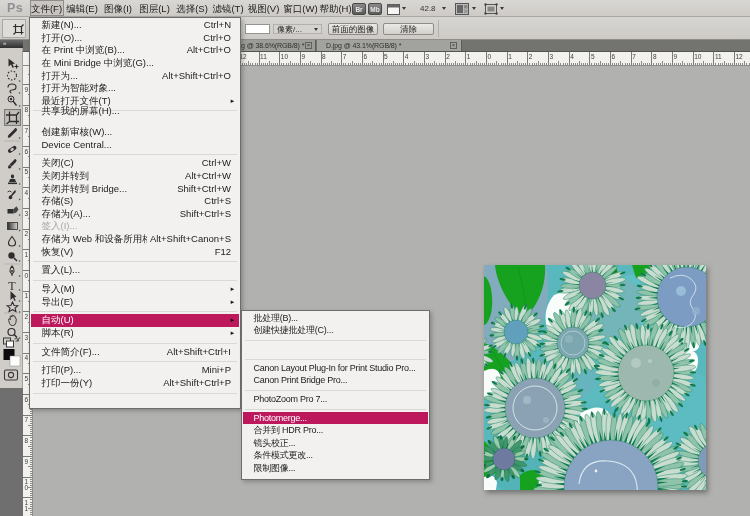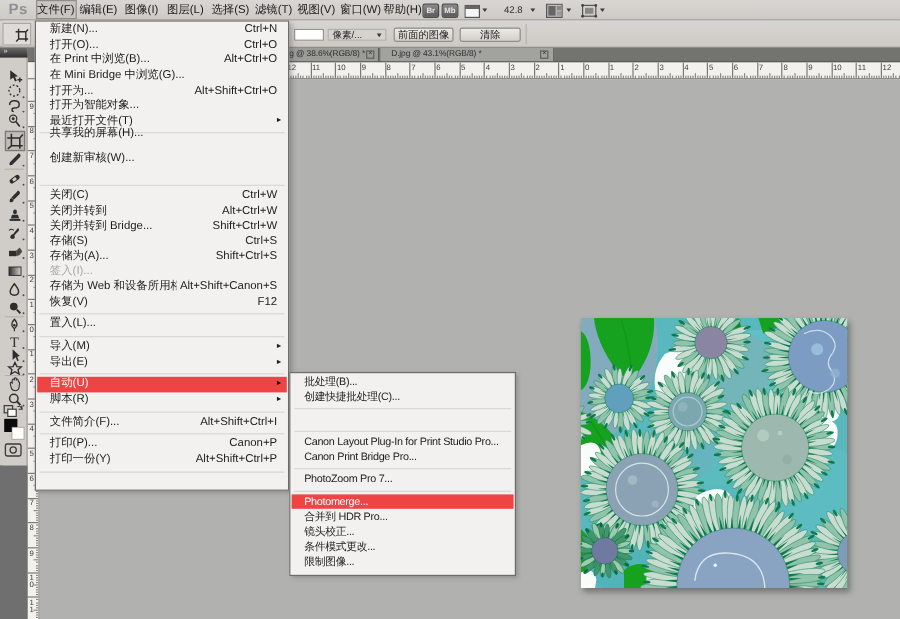--- a/index.html
+++ b/index.html
@@ -32,21 +32,21 @@
 .vnum{position:absolute;left:1.5px;font-size:6.5px;color:#3e3e3e;line-height:6px}
 #corner{left:23px;top:52px;width:10px;height:14px;background:#f2f1ee;border-right:1px solid #b5b3af;border-bottom:1px solid #8e8c88}
 #artwork{left:484px;top:265px;width:222px;height:225px;box-shadow:2px 3px 5px rgba(40,40,40,0.45)}
 .menu{background:#f2f1ef;border:1px solid #6f6d69;box-shadow:2px 2px 4px rgba(60,60,60,0.35)}
 #filemenu{left:29px;top:17px;width:212px;height:392px;font-size:9.5px}
 #automenu{left:241px;top:309.5px;width:188.5px;height:170px}
 .mi{position:absolute;left:1px;right:1px;height:12.6px;font-size:inherit;line-height:12.6px;color:#1c1c1c;white-space:nowrap}
 .mi .ml{position:absolute;left:10.5px}
 .mi .ms{position:absolute;right:8px;background:#f2f1ef;padding-left:3px}
 .mi .ma{position:absolute;right:3.5px;font-size:6px;line-height:13px;color:#1c1c1c}
-.mi.blue{background:#ef4444;color:#fff}
+.mi.blue{background:#be185d;color:#fff}
 .mi.blue .ma{color:#111}
 .mi.dis{color:#a8a7a4}
 .msep{position:absolute;left:3px;right:3px;height:1px;background:#d9d8d5}
 .ibtn{top:3px;width:14px;height:12px;background:linear-gradient(#8a8a8a,#5a5a5a);border-radius:2px;color:#e8e8e8;font-size:6.5px;font-weight:bold;text-align:center;line-height:12px;border:1px solid #4a4a4a}
 .dar{top:7px;width:0;height:0;border-left:2.8px solid transparent;border-right:2.8px solid transparent;border-top:3.5px solid #3a3a3a}
 </style></head><body>
 <div class="abs" id="artwork"><svg width="222" height="225" viewBox="0 0 222 225">
       <defs>
         <clipPath id="cp">
           <rect x="0" y="0" width="222" height="225"></rect>
@@ -1911,20 +1911,23 @@
       <span class="ml">最近打开文件(T)</span>
       <span class="ma">►</span>
     </div>
     <div class="msep" style="top:92.3px"></div>
     <div class="mi" style="top:87px">
       <span class="ml">共享我的屏幕(H)...</span>
     </div>
     <div class="mi" style="top:108.0px">
       <span class="ml">创建新审核(W)...</span>
     </div>
+    <div class="mi" style="top:120.6px">
+      <span class="ml">Device Central...</span>
+    </div>
     <div class="msep" style="top:136.2px"></div>
     <div class="mi" style="top:139.3px">
       <span class="ml">关闭(C)</span>
       <span class="ms">Ctrl+W</span>
     </div>
     <div class="mi" style="top:151.9px">
       <span class="ml">关闭并转到</span>
       <span class="ms">Alt+Ctrl+W</span>
     </div>
     <div class="mi" style="top:164.5px">
@@ -1973,21 +1976,21 @@
       <span class="ma">►</span>
     </div>
     <div class="msep" style="top:324.5px"></div>
     <div class="mi" style="top:327.5px">
       <span class="ml">文件简介(F)...</span>
       <span class="ms">Alt+Shift+Ctrl+I</span>
     </div>
     <div class="msep" style="top:343.2px"></div>
     <div class="mi" style="top:346.2px">
       <span class="ml">打印(P)...</span>
-      <span class="ms">Canon+P</span>
+      <span class="ms">Mini+P</span>
     </div>
     <div class="mi" style="top:358.8px">
       <span class="ml">打印一份(Y)</span>
       <span class="ms">Alt+Shift+Ctrl+P</span>
     </div>
     <div class="msep" style="top:374.5px"></div>
   </div>
 <div class="abs menu" id="automenu" style="font-size:9px;letter-spacing:-0.25px">
     <div class="mi" style="top:1.0px">
       <span class="ml">批处理(B)...</span>

